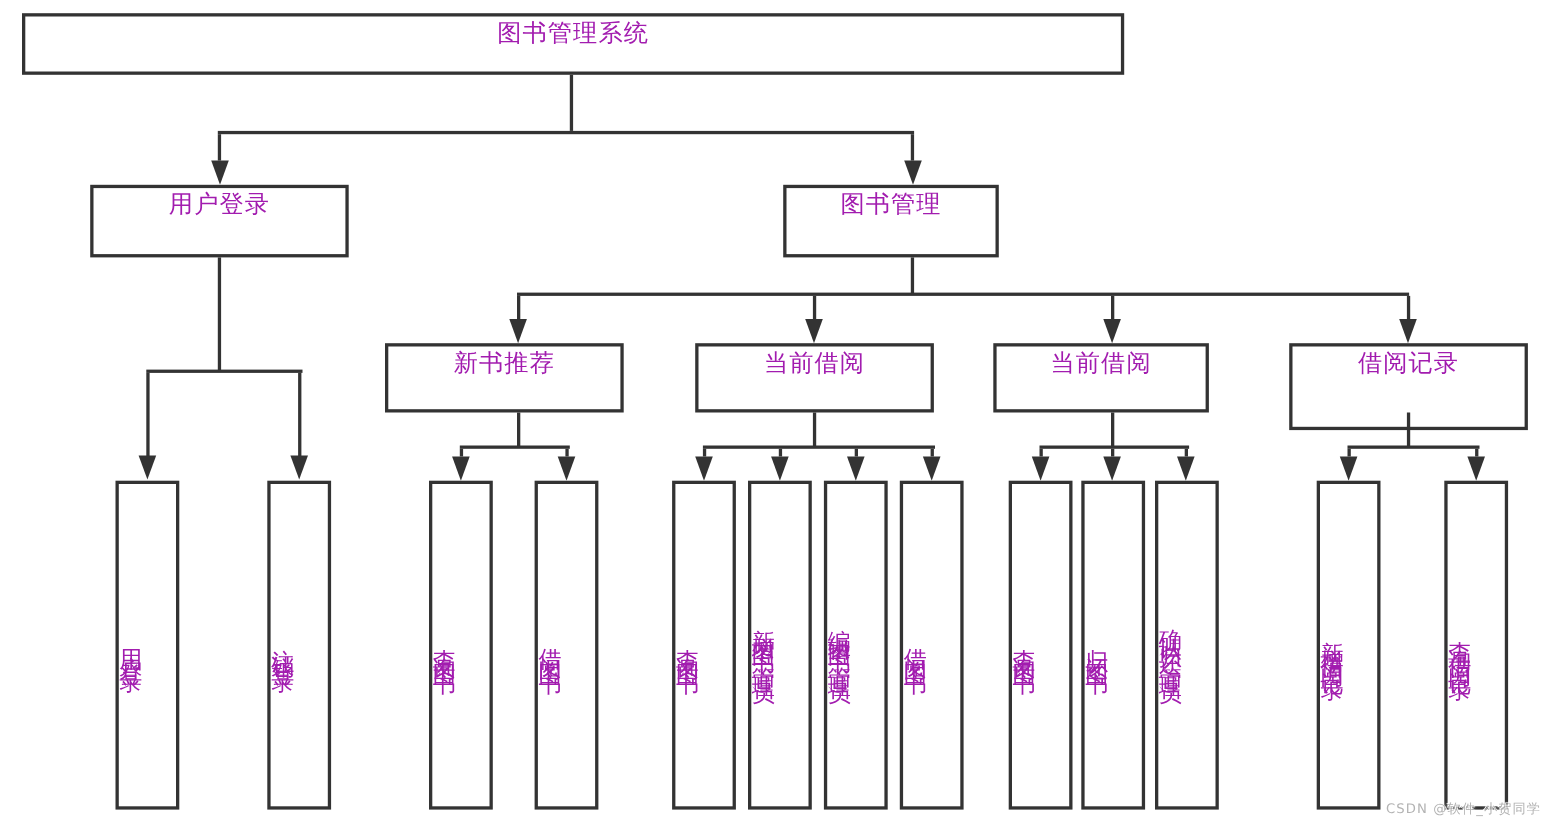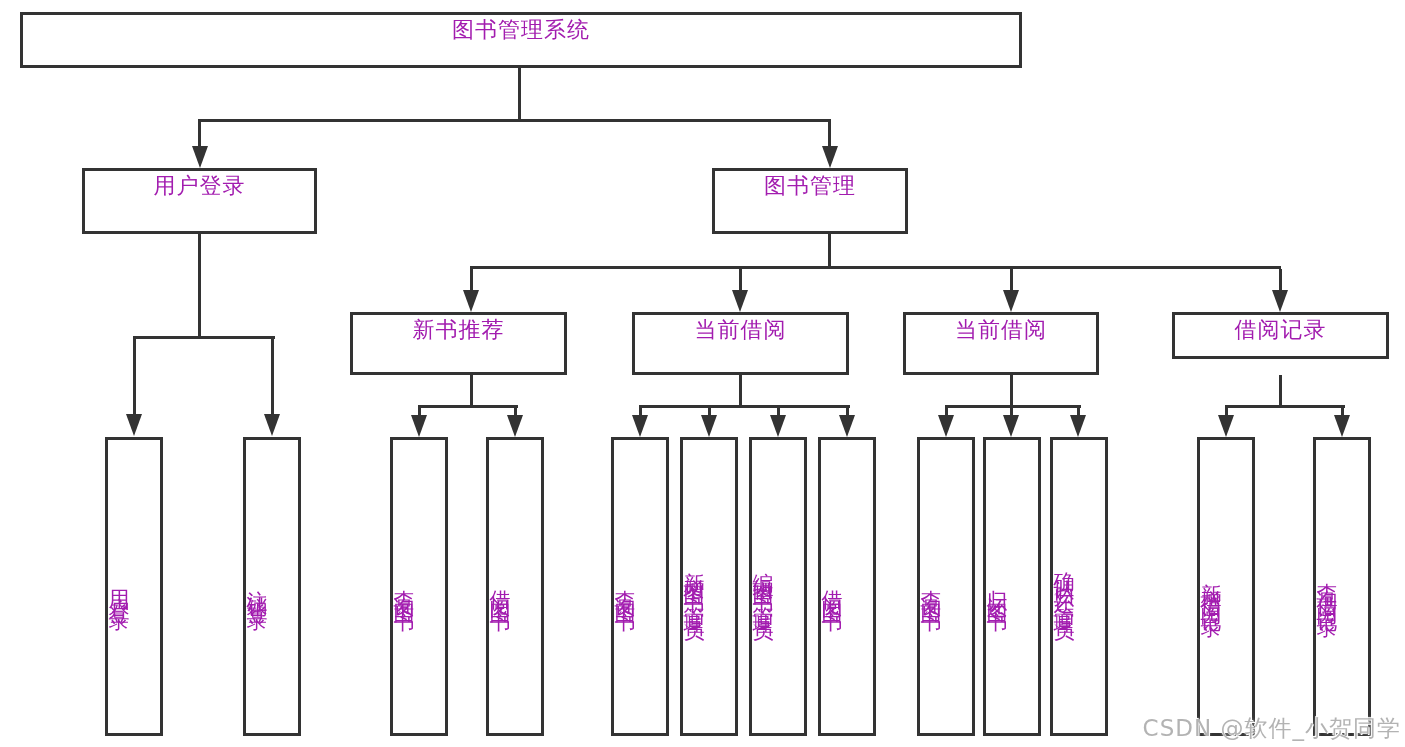--- a/index.html
+++ b/index.html
@@ -18,21 +18,21 @@
   }
   .hline{position:absolute;height:3px;background:#333333;}
   .vline{position:absolute;width:3px;background:#333333;}
   .arrow{
     position:absolute;width:0;height:0;
     border-left:8px solid transparent;border-right:8px solid transparent;
     border-top:22px solid #333333;
   }
   .watermark{
     position:absolute;right:4px;bottom:3px;
-    font-size:23px;color:#b3b3b3;letter-spacing:1px;
+    font-size:12px;color:#b3b3b3;letter-spacing:1px;
     text-shadow:1px 1px 0 #ffffff,-1px -1px 0 #ffffff,0 0 3px #ffffff;
   }
 </style>
 </head>
 <body>
 
 <div id="stage">
 
   <div class="box" style="left:20px;top:12px;width:1002px;height:56px;">
     <span>图书管理系统</span>
@@ -72,21 +72,21 @@
 
   <div class="box" style="left:350px;top:312px;width:217px;height:63px;">
     <span>新书推荐</span>
   </div>
   <div class="box" style="left:632px;top:312px;width:217px;height:63px;">
     <span>当前借阅</span>
   </div>
   <div class="box" style="left:903px;top:312px;width:196px;height:63px;">
     <span>当前借阅</span>
   </div>
-  <div class="box" style="left:1172px;top:312px;width:217px;height:47px;">
+  <div class="box" style="left:1172px;top:312px;width:217px;height:79px;">
     <span>借阅记录</span>
   </div>
 
   <div class="vline" style="left:470px;top:375px;height:32px;"></div>
   <div class="hline" style="left:418px;top:405px;width:100px;"></div>
   <div class="vline" style="left:418px;top:408px;height:7px;"></div>
   <div class="arrow" style="left:411px;top:415px;"></div>
   <div class="vline" style="left:514px;top:408px;height:7px;"></div>
   <div class="arrow" style="left:507px;top:415px;"></div>
 

